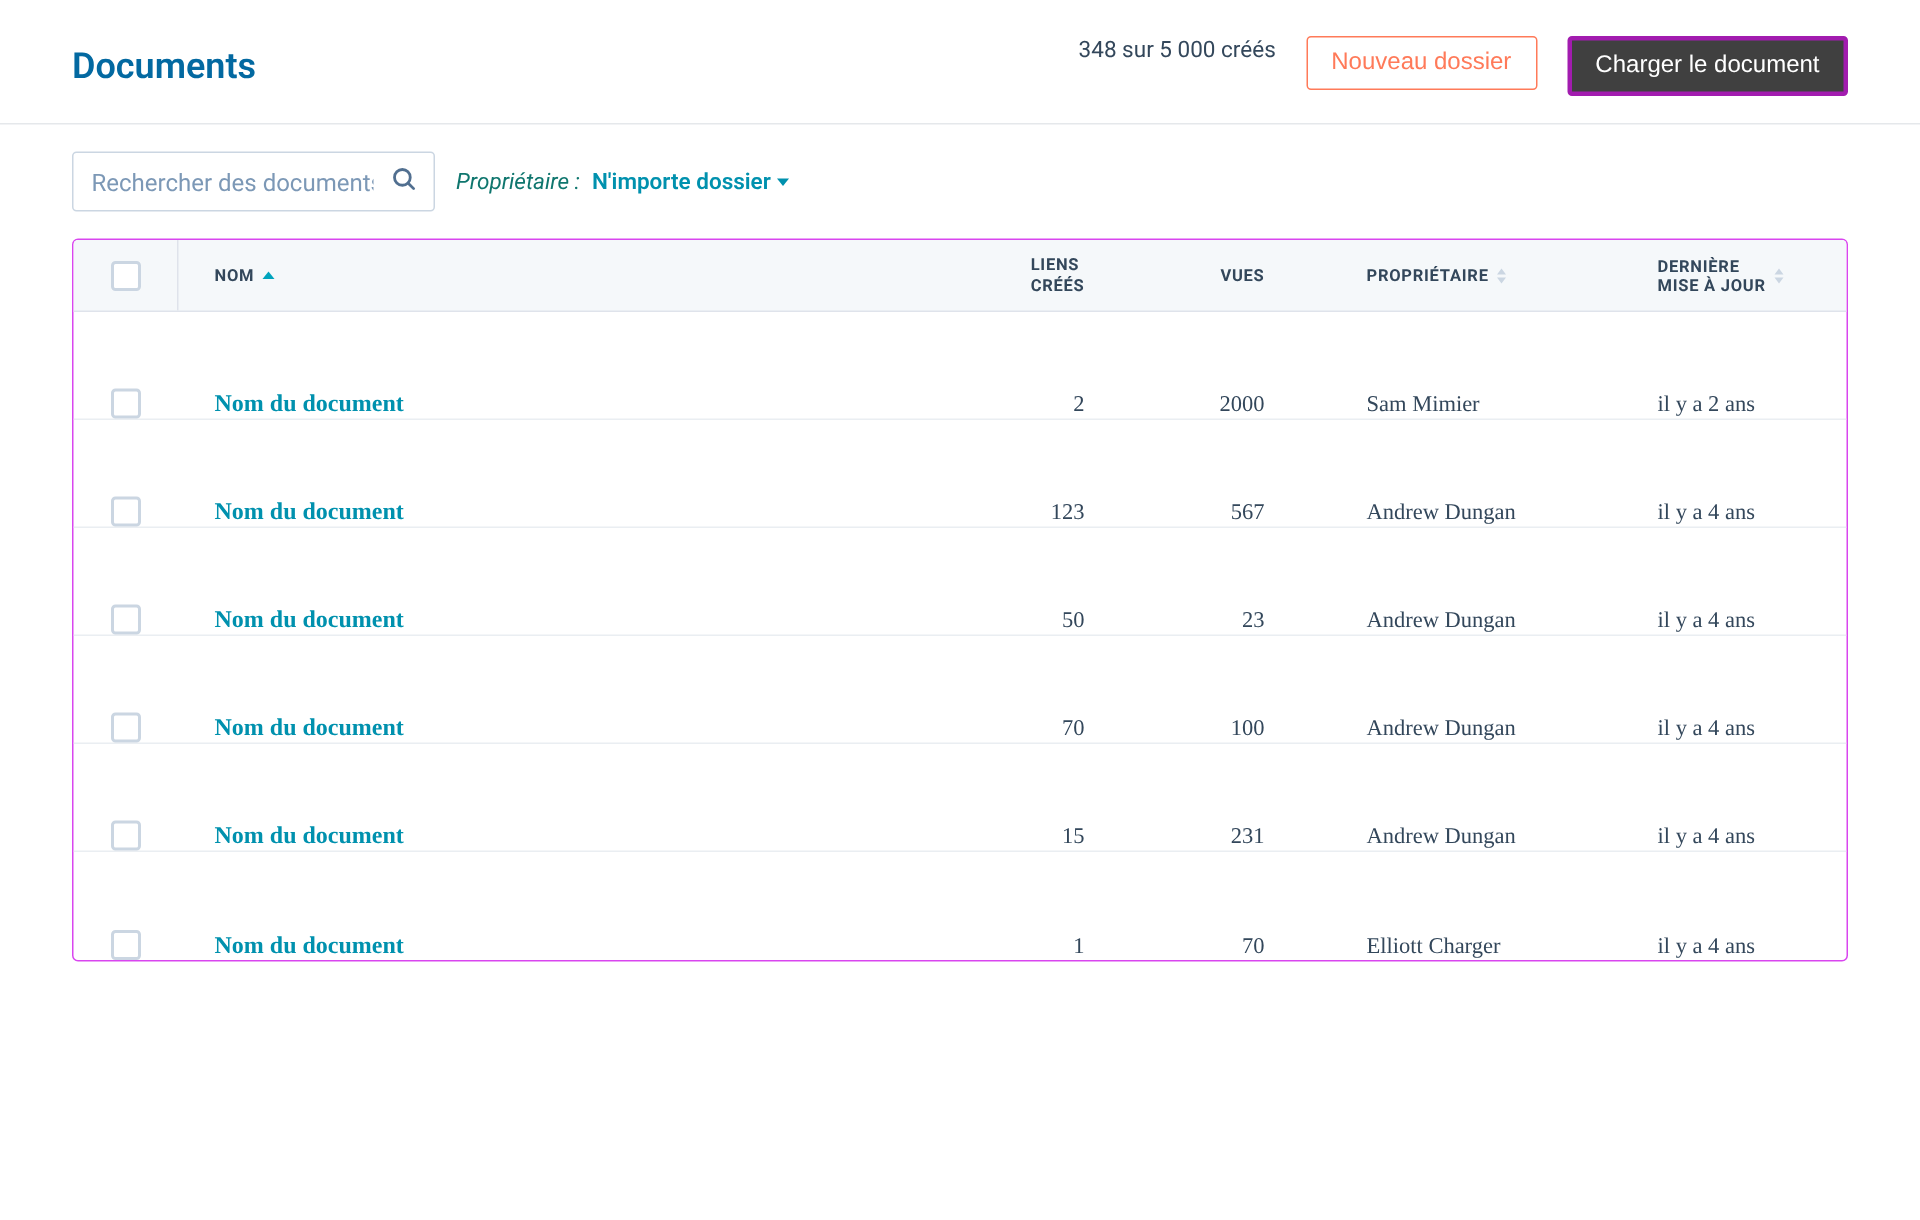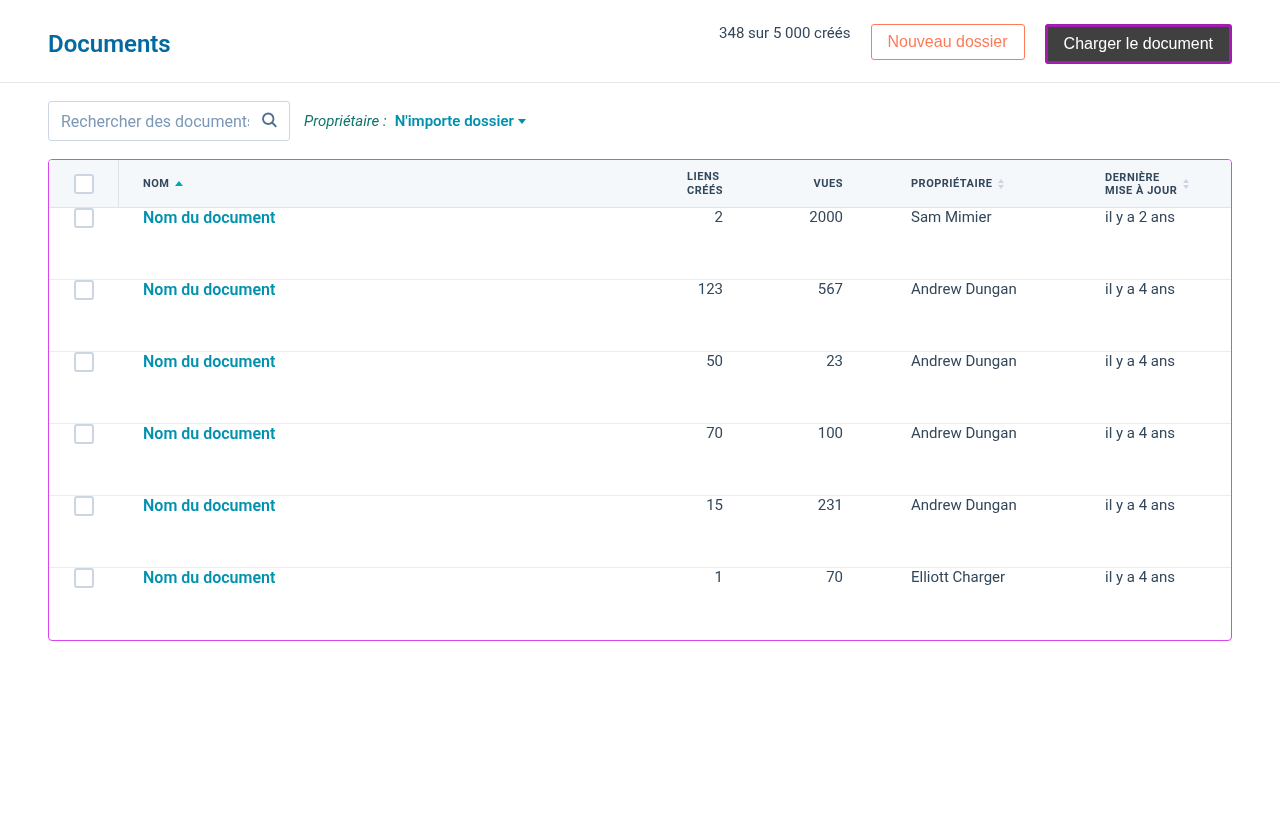--- a/index.html
+++ b/index.html
@@ -151,23 +151,24 @@
     border-bottom: 4px solid #cbd6e2;
   }
   .sort-neutral .down {
     width:0;height:0;
     border-left: 3px solid transparent;
     border-right: 3px solid transparent;
     border-top: 4px solid #cbd6e2;
   }
   .row {
     display: flex;
-    align-items: flex-start;
+    align-items: flex-end;
     height: 72px;
     border-bottom: 1px solid #eaeef2;
+    font-family: Liberation Serif, serif;
   }
   .row:last-child { border-bottom: none; }
   .cell {
     font-size: 15px;
     color: #33475b;
   }
   .cell.col-name a {
     color: #0091ae;
     font-weight: 600;
     text-decoration: none;

